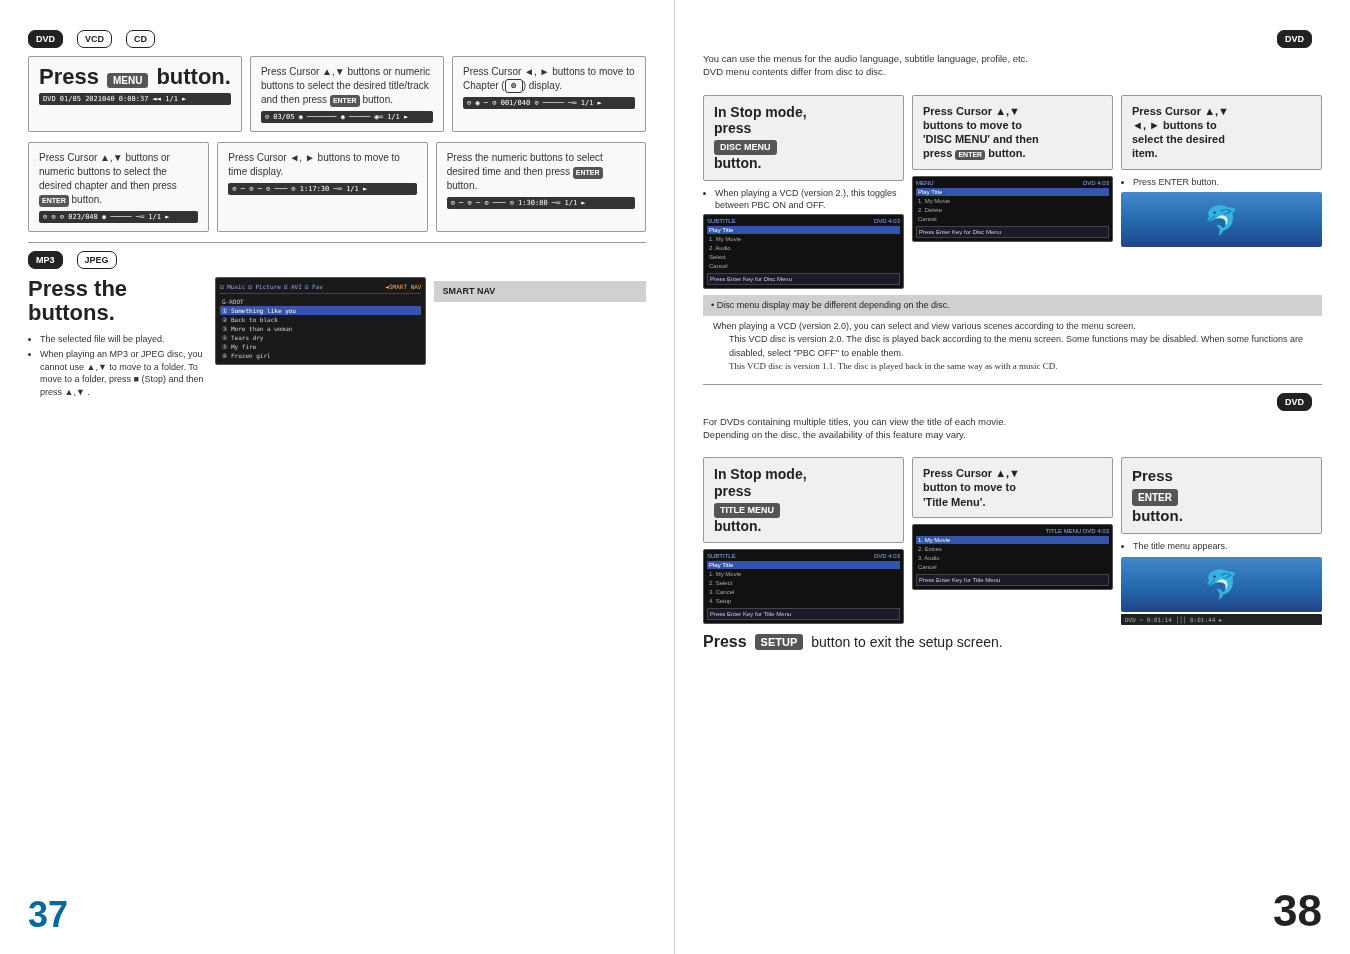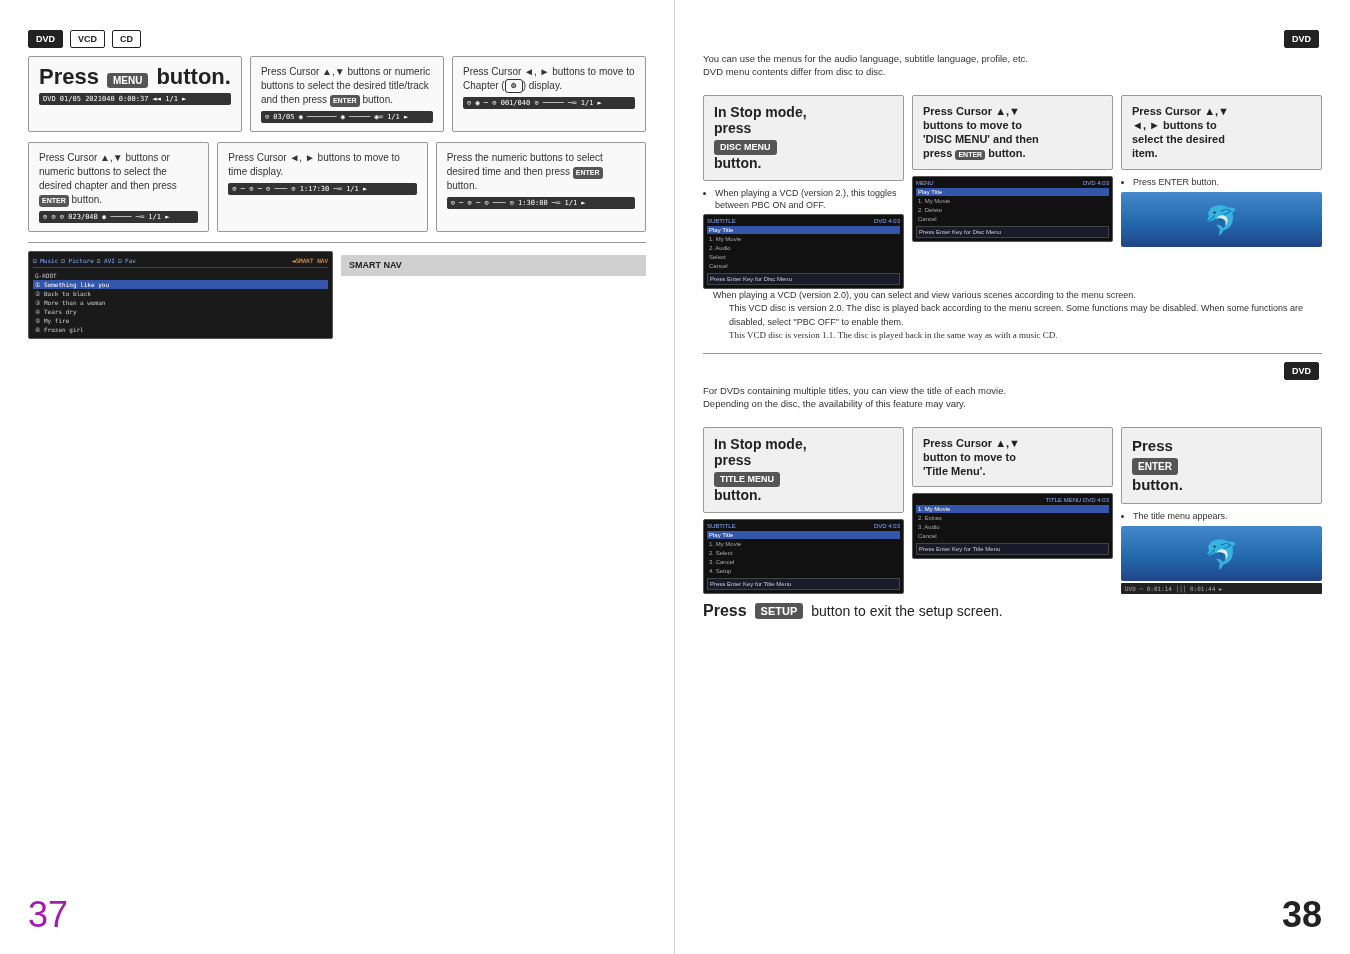--- a/index.html
+++ b/index.html
@@ -32,42 +32,42 @@
       position: relative;
       background: #fff;
     }
 
     
     .page-number-left {
       position: absolute;
       bottom: 18px;
       left: 28px;
       font-size: 36px;
-      font-weight: normal;
-      color: #a21caf;
+      font-weight: bold;
+      color: #0369a1;
     }
     .page-number-right {
       position: absolute;
       bottom: 18px;
       right: 28px;
-      font-size: 36px;
+      font-size: 44px;
       font-weight: bold;
       color: #222;
     }
 
     
     .badge {
       display: inline-block;
       border: 1.5px solid #222;
-      border-radius: 2px;
+      border-radius: 7px;
       padding: 1px 7px;
       font-size: 9px;
       font-weight: bold;
       color: #222;
-      margin-right: 3px;
+      margin-right: 10px;
       line-height: 14px;
     }
     .badge-dvd {
       background: #222;
       color: #fff;
       border-color: #222;
     }
     .badge-vcd { background: #fff; color: #222; }
     .badge-cd { background: #fff; color: #222; }
     .badge-mp3 { background: #222; color: #fff; border-color: #222; }
@@ -360,23 +360,36 @@
     <div class="section-box" style="flex:1.3;">
       <div class="section-subtitle">
         Press the numeric buttons to select desired time and then press <span class="btn-symbol" style="font-size:7px;padding:1px 3px;">ENTER</span> button.
       </div>
       <div class="status-bar">⊙ ─ ⊙ ─ ⊙ ─── ⊙ 1:30:00 ─═ 1/1 ►</div>
     </div>
   </div>
 
   <div class="section-divider"></div>
 
+  <div class="badge-row">
+    <span class="badge badge-mp3">MP3</span>
+    <span class="badge badge-jpeg">JPEG</span>
+  </div>
 
   <div class="section-row">
 
+    <div style="flex:1.1;">
+      <div class="large-text">Press the buttons.</div>
+      <div style="margin-top:8px;">
+        <ul class="bullet-list">
+          <li>The selected file will be played.</li>
+          <li>When playing an MP3 or JPEG disc, you cannot use ▲,▼ to move to a folder. To move to a folder, press ■ (Stop) and then press ▲,▼ .</li>
+        </ul>
+      </div>
+    </div>
 
     <div style="flex:1.3;">
       <div class="file-list-mock">
         <div class="toolbar-row">
           <span class="tb-item">⊟ Music</span>
           <span class="tb-item">⊟ Picture</span>
           <span class="tb-item">⊟ AVI</span>
           <span class="tb-item">⊟ Fav</span>
           <span class="tb-item" style="margin-left:auto; color:#ffaa44;">◄SMART NAV</span>
         </div>
@@ -461,20 +474,23 @@
           Press Cursor ▲,▼<br>◄, ► buttons to<br>select the desired<br>item.
         </div>
       </div>
       <ul class="bullet-list">
         <li>Press ENTER button.</li>
       </ul>
       <div class="dolphin-img"></div>
     </div>
   </div>
 
+  <div class="note-gray" style="margin:6px 0 4px 0;">
+    <span>• Disc menu display may be different depending on the disc.</span>
+  </div>
 
   <div style="font-size:9px; color:#333; line-height:1.5; margin-bottom:10px; padding-left:10px;">
     <div>When playing a VCD (version 2.0), you can select and view various scenes according to the menu screen.</div>
     <div style="margin-left:16px;">This VCD disc is version 2.0. The disc is played back according to the menu screen. Some functions may be disabled. When some functions are disabled, select "PBC OFF" to enable them.</div>
     <div style="margin-left:16px;font-family:Liberation Serif, serif;">This VCD disc is version 1.1. The disc is played back in the same way as with a music CD.</div>
   </div>
 
   <div class="section-divider"></div>
 
   <div style="display:flex; justify-content:flex-end; margin-bottom:4px;">

